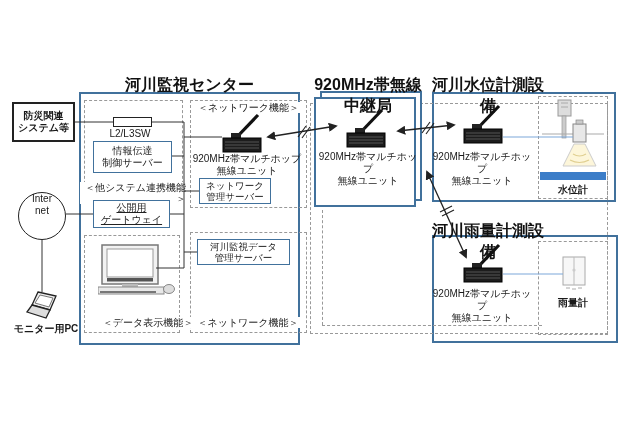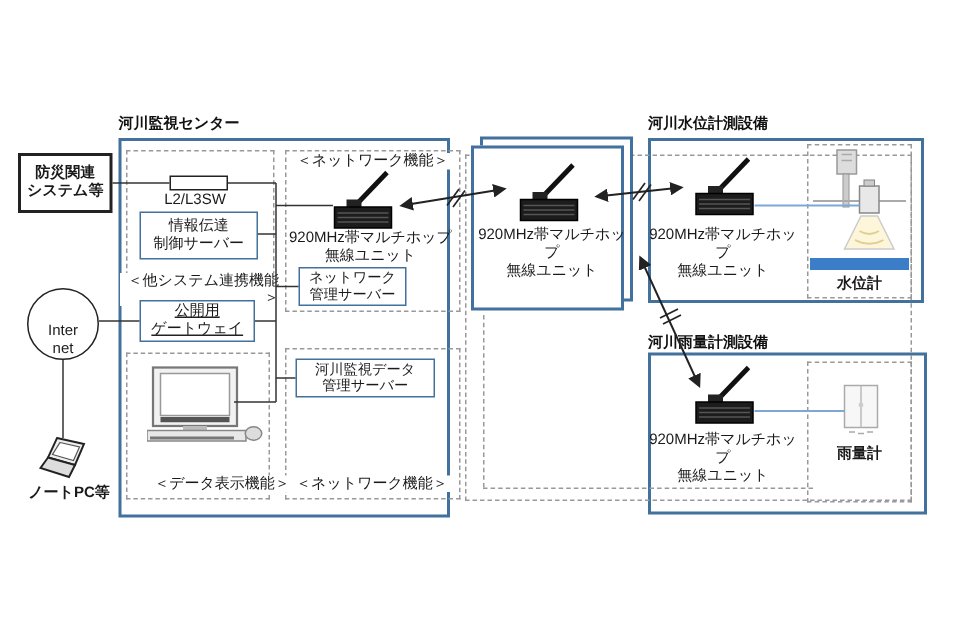--- a/index.html
+++ b/index.html
@@ -3,21 +3,21 @@
 <meta charset="utf-8">
 <style>
   html,body{margin:0;padding:0;background:#fff;}
   body{font-family:"Liberation Sans","DejaVu Sans",sans-serif;color:#222;}
   #stage{position:relative;width:640px;height:426px;background:#fff;overflow:hidden;}
   .abs{position:absolute;box-sizing:border-box;}
   .solidbox{border:2px solid #41719c;background:#fff;}
   .innerbox{border:1.5px solid #41719c;background:#fff;display:flex;align-items:center;justify-content:center;text-align:center;}
   .dashbox{border:1px dashed #999;background:transparent;}
   .lbl{white-space:pre-line;text-align:center;font-size:10px;line-height:1.18;color:#1a1a1a;}
-  .title{font-weight:bold;font-size:10px;text-align:left;color:#111;}
+  .title{font-weight:bold;font-size:16px;text-align:center;color:#111;}
   .funclbl{font-size:10px;text-align:center;color:#1a1a1a;background:#fff;line-height:1.1;}
   .z1{z-index:1}.z2{z-index:2}.z3{z-index:3}.z4{z-index:4}.z5{z-index:5}
   svg{display:block;}
 </style>
 </head>
 <body>
 
 <div id="stage">
 
   <div class="abs solidbox z1" style="left:79px;top:92px;width:221px;height:253px;"></div>
@@ -33,39 +33,40 @@
 
   <div class="abs dashbox z3" style="left:538px;top:96px;width:70px;height:103px;"></div>
   <div class="abs dashbox z3" style="left:538px;top:241px;width:70px;height:94px;"></div>
 
   <div class="abs dashbox z2" style="left:84px;top:100px;width:99px;height:94px;"></div>
   <div class="abs dashbox z2" style="left:190px;top:100px;width:117px;height:108px;"></div>
   <div class="abs dashbox z2" style="left:84px;top:235px;width:96px;height:98px;"></div>
   <div class="abs dashbox z2" style="left:190px;top:232px;width:117px;height:101px;"></div>
 
   <div class="abs title z4" style="left:79px;top:75px;width:221px;">河川監視センター</div>
+  <div class="abs title z4" style="left:314px;top:75px;width:108px;">920MHz帯無線中継局</div>
   <div class="abs title z4" style="left:432px;top:75px;width:112px;">河川水位計測設備</div>
   <div class="abs title z4" style="left:432px;top:221px;width:112px;">河川雨量計測設備</div>
 
   <div class="abs z4" style="left:12px;top:102px;width:63px;height:40px;border:2px solid #222;background:#fff;display:flex;align-items:center;justify-content:center;">
     <span class="lbl" style="font-weight:600;">防災関連
 システム等</span>
   </div>
-  <div class="abs z4" style="left:18px;top:192px;width:48px;height:48px;border:1.5px solid #222;border-radius:50%;background:#fff;display:flex;align-items:flex-end;justify-content:center;">
+  <div class="abs z4" style="left:18px;top:192px;width:48px;height:48px;border:1.5px solid #222;border-radius:50%;background:#fff;display:flex;align-items:flex-start;justify-content:center;">
     <span class="lbl">Inter
 net</span>
   </div>
   <div class="abs z4" style="left:24px;top:290px;width:40px;height:32px;">
     <svg width="40" height="32" viewBox="0 0 40 32">
       <polygon points="14,2 32,6 26,20 8,15" fill="#eee" stroke="#222" stroke-width="1.3"></polygon>
       <polygon points="16,5 29,8 25,17 11,13" fill="#fff" stroke="#555" stroke-width="0.8"></polygon>
       <polygon points="8,15 26,20 22,28 3,22" fill="#ddd" stroke="#222" stroke-width="1.3"></polygon>
     </svg>
   </div>
-  <div class="abs lbl z4" style="left:6px;top:323px;width:80px;font-weight:600;">ノートPC等</div>
+  <div class="abs lbl z4" style="left:6px;top:323px;width:80px;font-weight:600;">モニター用PC</div>
 
   <div class="abs z4" style="left:113px;top:117px;width:39px;height:10px;border:1.3px solid #222;background:#fff;"></div>
   <div class="abs lbl z4" style="left:100px;top:128px;width:60px;">L2/L3SW</div>
 
   <div class="abs innerbox z4" style="left:93px;top:141px;width:79px;height:32px;">
     <span class="lbl">情報伝達
 制御サーバー</span>
   </div>
   <div class="abs funclbl z4" style="left:80px;top:182px;width:106px;text-align:right;">＜他システム連携機能＞</div>
 

